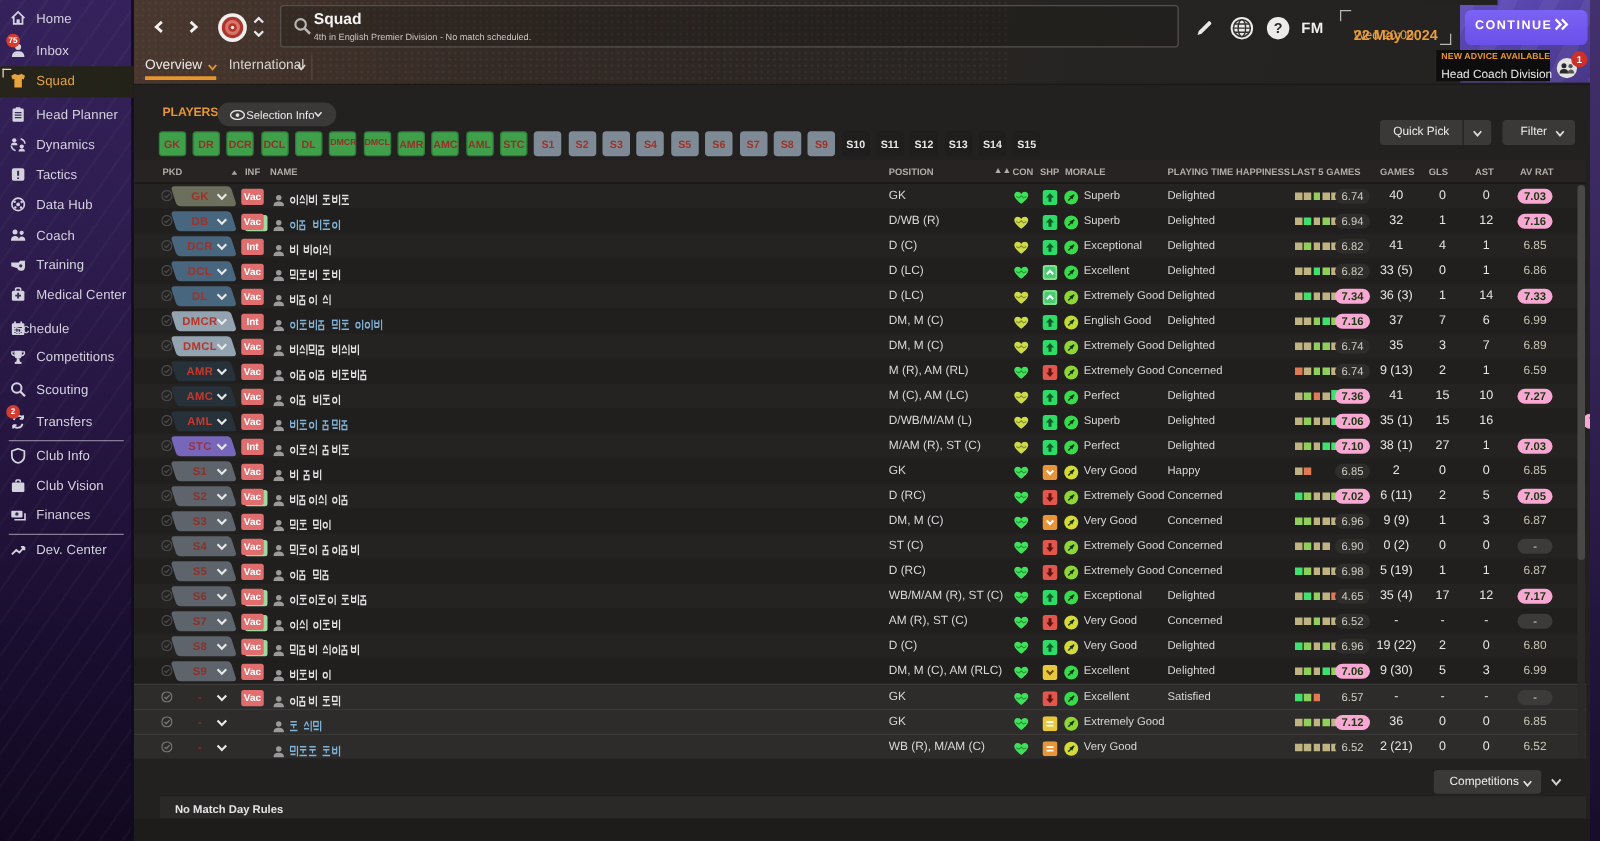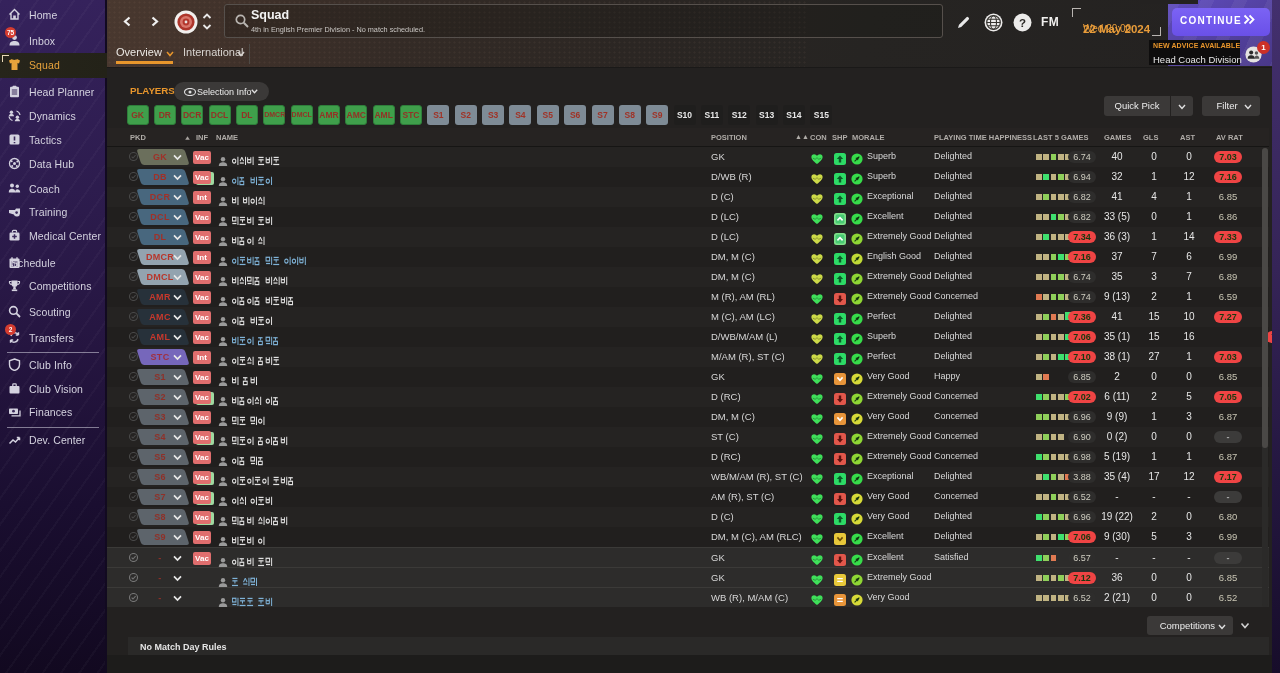--- a/index.html
+++ b/index.html
@@ -2,21 +2,21 @@
 <html><head><meta charset="utf-8"><style>
 * {margin:0;padding:0;box-sizing:border-box}
 html,body {width:1280px;height:673px;overflow:hidden;background:#211f1e;font-family:"Liberation Sans",sans-serif;}
 .ab {position:absolute}
 .rw {position:absolute;left:107px;width:1162px;height:20px}
 .txt {font-size:9px;color:#d8d8d8}
 .pos {font-size:9.5px;color:#d8d8d8}
 .tagtx {width:40px;height:16px;font-size:9px;font-weight:bold;text-align:center;line-height:16px;letter-spacing:0.3px}
 .inf {width:18px;height:13px;background:#e06e6e;border-radius:2px;color:#fff;font-size:8px;font-weight:bold;text-align:center;line-height:13px}
 .pill {width:28px;height:12px;border-radius:6px;font-size:9px;font-weight:bold;text-align:center;line-height:12px}
-.pill.g {background:#ef4444;color:#173a0e}
+.pill.g {background:#f9a8d4;color:#173a0e}
 .pill.n {background:#2e2d2c;color:#cfcdc0;font-weight:normal}
 .pill.d {background:#3c3b3a;color:#a8a8a8}
 .num {top:4px;font-size:10px;color:#e6e6e6;text-align:center}
 .avn {width:28px;font-size:9.5px;color:#c9c6b4;text-align:center;line-height:12px}
 .chip {position:absolute;top:105px;width:22px;height:20px;border-radius:3px;font-size:8.5px;font-weight:bold;text-align:center;line-height:20px}
 .cg {background:#3f9f4b;color:#933226;border:1px solid #2e7e3a;line-height:18px}
 .cs {background:#7e8b96;color:#a03226}
 .cd {background:#1f1e1d;color:#e8e8e8}
 .slab {font-size:10.5px;font-weight:normal;letter-spacing:0.1px}
 .bdg {width:11px;height:11px;border-radius:50%;background:#d43c30;color:#fff;font-size:6.5px;font-weight:bold;text-align:center;line-height:11px}
@@ -1250,21 +1250,21 @@
         <path d="M8.3 3.7 L4.4 5.0 L6.9 7.5 Z" fill="rgba(15,45,15,0.9)"></path>
         <path d="M8.3 3.7 L3.6 8.4" stroke="rgba(15,45,15,0.9)" stroke-width="1.2"></path>
       </svg></div>
     <div class="ab txt" style="left:760px;top:4px">Exceptional</div>
     <div class="ab txt" style="left:827px;top:4px">Delighted</div>
     <div class="ab" style="left:929.0px;top:7px;width:5.8px;height:6px;background:#c0b382"></div>
     <div class="ab" style="left:936.3px;top:7px;width:5.8px;height:6px;background:#3fe06e"></div>
     <div class="ab" style="left:943.6px;top:7px;width:5.8px;height:6px;background:#8fcf5a"></div>
     <div class="ab" style="left:950.9px;top:7px;width:5.8px;height:6px;background:#c0b382"></div>
     <div class="ab" style="left:958.2px;top:7px;width:5.8px;height:6px;background:#e07a52"></div>
-    <div class="ab pill n" style="left:961px;top:4px">3.88</div>
+    <div class="ab pill n" style="left:961px;top:4px">4.65</div>
     <div class="ab num" style="left:985px;width:50px">35 (4)</div>
     <div class="ab num" style="left:1033px;width:28px">17</div>
     <div class="ab num" style="left:1068px;width:28px">12</div>
     <div class="ab pill g" style="left:1107px;top:4px">7.17</div>
   </div>
 <div class="rw" style="top:487px;background:#211f1e;">
     <svg class="ab" style="left:22px;top:5px" width="9" height="9" viewBox="0 0 9 9">
       <circle cx="4.5" cy="4.5" r="4" fill="none" stroke="#484848" stroke-width="1.1"></circle>
       <path d="M2.6 4.6 L4 6 L6.6 3.2" stroke="#484848" stroke-width="1.1" fill="none"></path>
     </svg>

